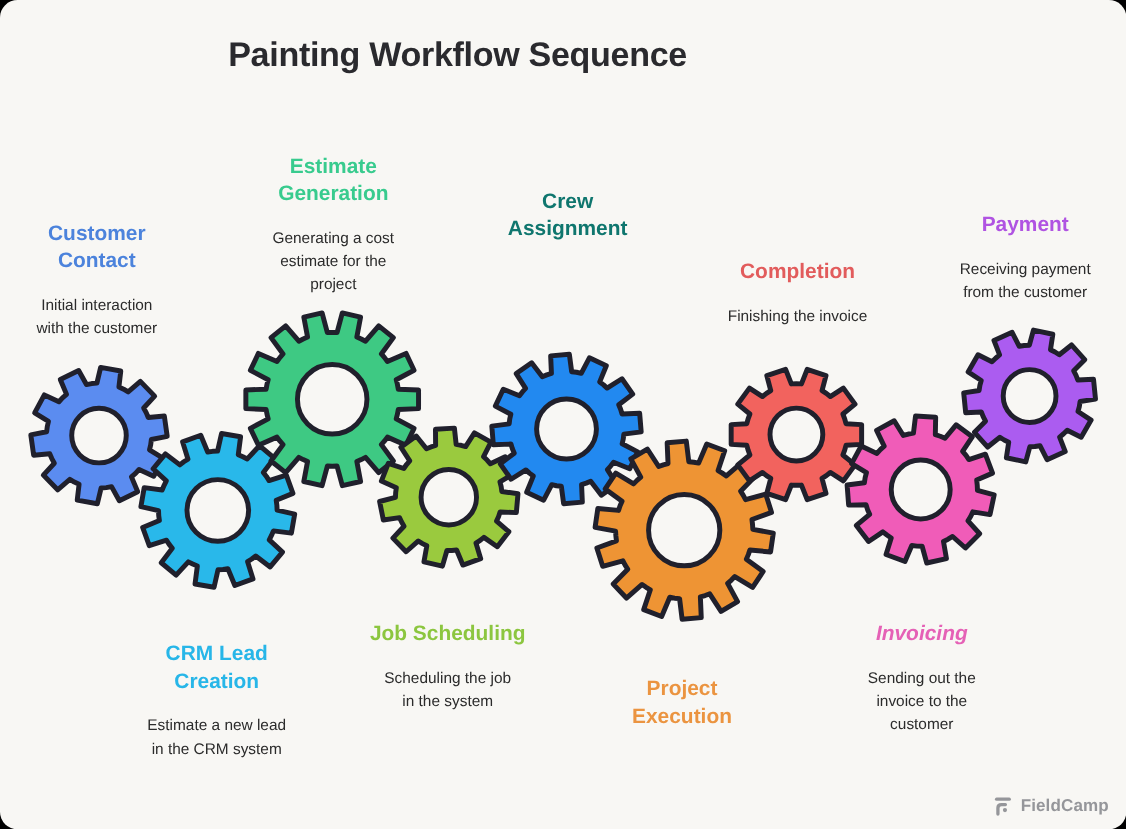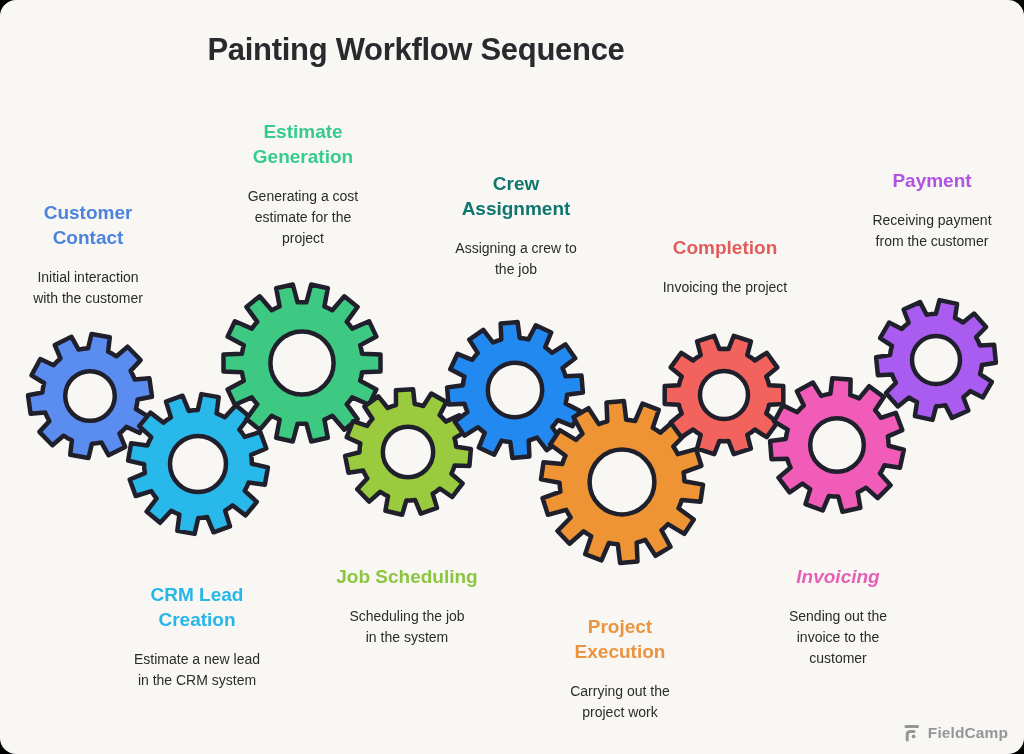--- a/index.html
+++ b/index.html
@@ -89,54 +89,50 @@
         <div class="step-desc">Initial interaction
 with the customer</div>
       </div>
       <div class="step-label" style="left: 102px; top: 582px; width: 190px;">
         <div class="step-heading" style="color: rgb(39, 182, 232);">CRM Lead
 Creation</div>
         <div class="step-desc">Estimate a new lead
 in the CRM system</div>
       </div>
       <div class="step-label" style="left: 213px; top: 119px; width: 180px;">
-        <div class="step-heading" style="color: rgb(56, 203, 142);">Estimate
+        <div class="step-heading" style="color: rgb(56, 203, 142); margin-top: 20px;">Estimate
 Generation</div>
         <div class="step-desc">Generating a cost
 estimate for the
 project</div>
       </div>
       <div class="step-label" style="left: 317px; top: 564px; width: 180px;">
         <div class="step-heading" style="color: rgb(140, 198, 63);">Job Scheduling</div>
         <div class="step-desc">Scheduling the job
 in the system</div>
       </div>
       <div class="step-label" style="left: 426px; top: 171px; width: 180px;">
         <div class="step-heading" style="color: #0f766e;">Crew
 Assignment</div>
-        <div class="step-desc">Assigning a crew to
-the job</div>
       </div>
       <div class="step-label" style="left: 530px; top: 614px; width: 180px;">
         <div class="step-heading" style="color: rgb(235, 148, 64);">Project
 Execution</div>
-        <div class="step-desc">Carrying out the
-project work</div>
       </div>
       <div class="step-label" style="left: 630px; top: 235px; width: 190px;">
         <div class="step-heading" style="color: rgb(226, 92, 92);">Completion</div>
-        <div class="step-desc">Invoicing the project</div>
+        <div class="step-desc">Finishing the invoice</div>
       </div>
       <div class="step-label" style="left: 748px; top: 564px; width: 180px;">
         <div class="step-heading" style="color: rgb(229, 97, 182); font-style: italic;">Invoicing</div>
         <div class="step-desc">Sending out the
 invoice to the
 customer</div>
       </div>
-      <div class="step-label" style="left: 842px; top: 168px; width: 180px;">
+      <div class="step-label" style="left: 842px; top: 192px; width: 180px;">
         <div class="step-heading" style="color: rgb(176, 83, 226);">Payment</div>
         <div class="step-desc">Receiving payment
 from the customer</div>
       </div>
     </div>
 
   <div class="brand">
     <svg width="19" height="19" viewBox="0 0 19 19">
       <rect x="1.5" y="2" width="14.5" height="3" rx="1.5" fill="#95969a"></rect>
       <path d="M4.2,17 L4.2,11.5 Q4.2,8.4 7.4,8.4 L11,8.4" fill="none" stroke="#95969a" stroke-width="3" stroke-linecap="round"></path>

